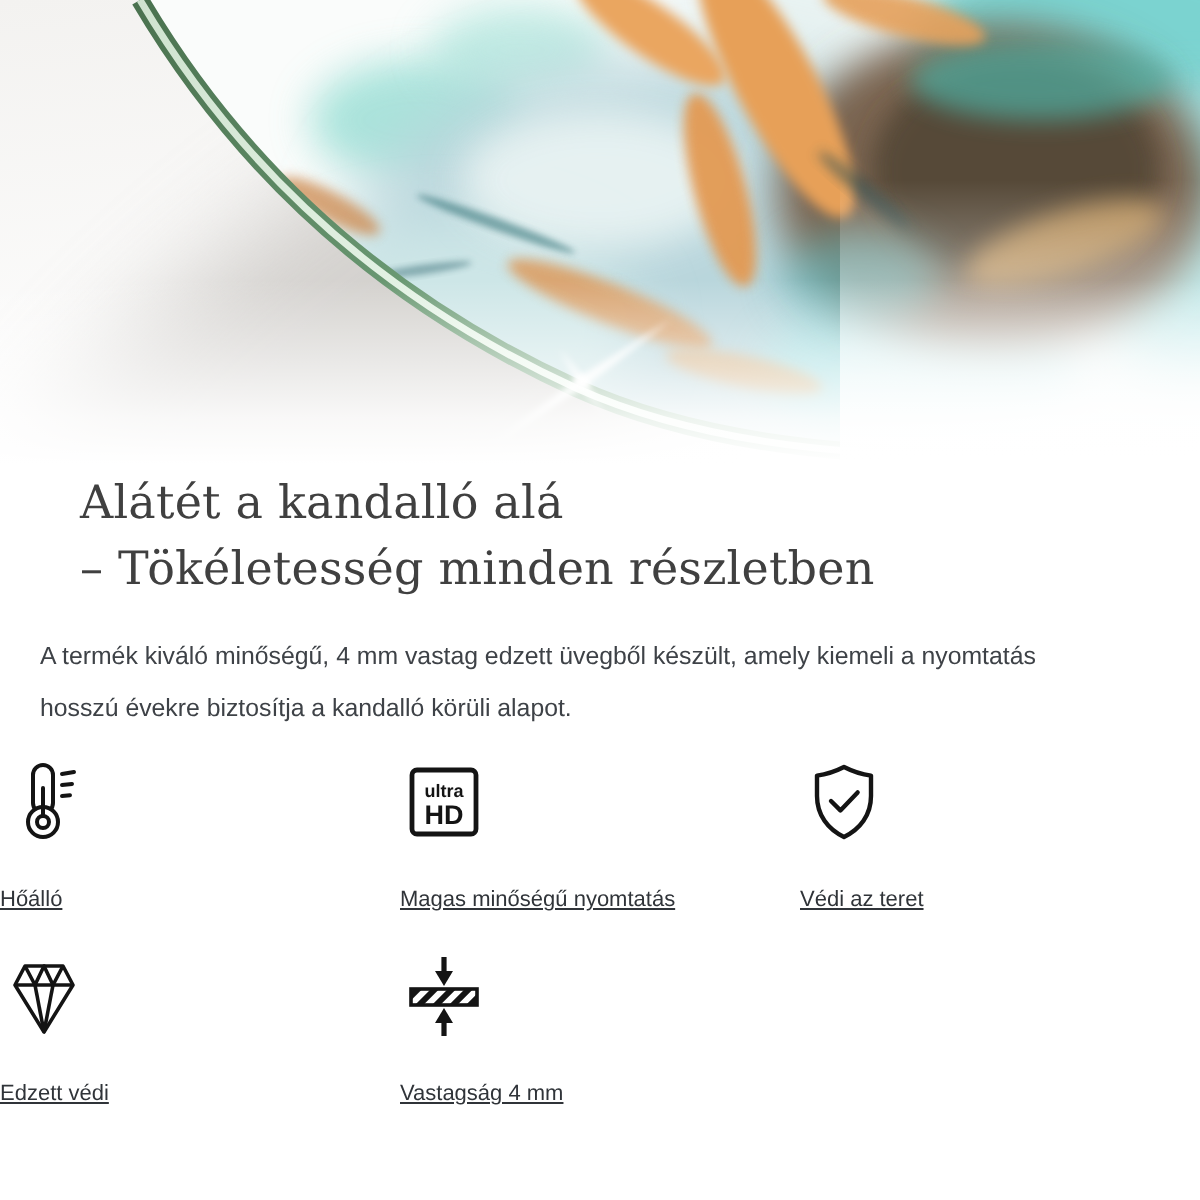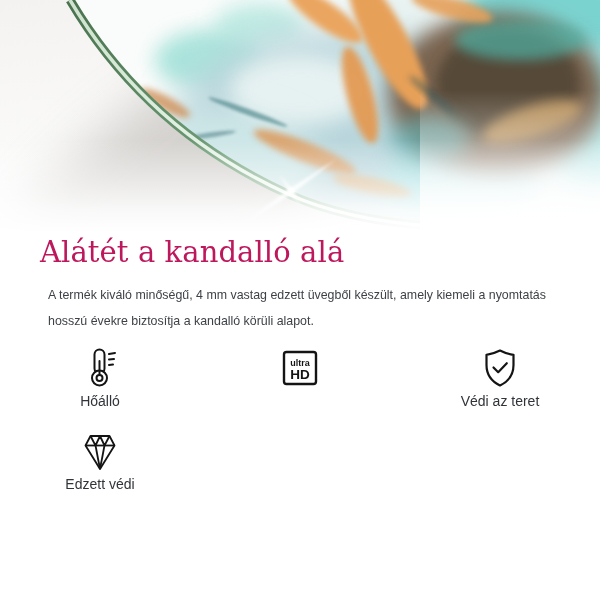--- a/index.html
+++ b/index.html
@@ -5,33 +5,33 @@
   html,body{margin:0;padding:0;}
   body{
     width:600px;height:600px;overflow:hidden;background:#ffffff;
     font-family:"Liberation Sans",sans-serif;color:#3f4348;
   }
   .hero{width:600px;height:232px;display:block;position:relative;}
   .hero svg{display:block;}
   h1{
     margin:4px 40px 0 40px;
     font-family:"DejaVu Serif","Liberation Serif",serif;
-    font-weight:400;font-size:29px;line-height:33px;color:#be185d;
+    font-weight:400;font-size:23px;line-height:33px;color:#404040;
     letter-spacing:.1px;
   }
   h1 span{display:block;white-space:nowrap;}
-  .desc{margin:13px 40px 0 48px;font-size:12.4px;line-height:26px;color:#3e4247;}
+  .desc{margin:13px 40px 0 20px;font-size:12.4px;line-height:26px;color:#3e4247;}
   .desc div{white-space:nowrap;}
   .features{
     display:grid;grid-template-columns:1fr 1fr 1fr;
     margin-top:12px;row-gap:20px;width:600px;
   }
-  .feature{display:flex;flex-direction:column;align-items:center;}
+  .feature{display:flex;flex-direction:column;align-items:flex-start;}
   .feature .ic{width:44px;height:44px;display:block;}
-  .feature .label{margin-top:3px;font-size:14px;color:#303439;white-space:nowrap;}
+  .feature .label{margin-top:21px;font-size:11px;color:#303439;white-space:nowrap;text-decoration:underline;}
 </style>
 </head>
 <body>
 
 <div class="hero">
   <svg width="600" height="232" viewBox="0 0 600 232">
     <defs>
       <linearGradient id="bgGrad" x1="0" y1="0" x2="0.25" y2="1">
         <stop offset="0" stop-color="#f3f2f0"></stop>
         <stop offset="1" stop-color="#ffffff"></stop>
@@ -126,20 +126,21 @@
       <circle r="3.2" opacity="0.95" filter="url(#f2)"></circle>
     </g>
 
     <rect x="420" y="90" width="180" height="142" fill="url(#fadeBottomR)"></rect>
     <rect x="0" y="140" width="600" height="92" fill="url(#fadeBottom)"></rect>
   </svg>
 </div>
 
 <h1>
   <span>Alátét a kandalló alá</span>
+  <span>– Tökéletesség minden részletben</span>
 </h1>
 
 <div class="desc">
   <div>A termék kiváló minőségű, 4 mm vastag edzett üvegből készült, amely kiemeli a nyomtatás</div>
   <div>hosszú évekre biztosítja a kandalló körüli alapot.</div>
 </div>
 
 <div class="features">
 
   <div class="feature">
@@ -156,20 +157,21 @@
     </svg>
     <div class="label">Hőálló</div>
   </div>
 
   <div class="feature">
     <svg class="ic" viewBox="0 0 44 44">
       <rect x="6" y="6" width="32" height="32" rx="2.5" fill="none" stroke="#141414" stroke-width="2.4"></rect>
       <text x="22" y="19.5" text-anchor="middle" font-family="Liberation Sans, sans-serif" font-size="9" font-weight="600" fill="#141414">ultra</text>
       <text x="22" y="33" text-anchor="middle" font-family="Liberation Sans, sans-serif" font-size="13.5" font-weight="700" fill="#141414">HD</text>
     </svg>
+    <div class="label">Magas minőségű nyomtatás</div>
   </div>
 
   <div class="feature">
     <svg class="ic" viewBox="0 0 44 44">
       <g fill="none" stroke="#141414" stroke-width="2.2" stroke-linejoin="round" stroke-linecap="round">
         <path d="M22 4.5 C26.5 6.8 31 8.2 35.5 8.8 L35.5 19 C35.5 28.6 30 35.6 22 39.5 C14 35.6 8.5 28.6 8.5 19 L8.5 8.8 C13 8.2 17.5 6.8 22 4.5 Z"></path>
         <path d="M15.5 21.5 L20.2 26.2 L28.8 17.2"></path>
       </g>
     </svg>
     <div class="label">Védi az teret</div>
@@ -182,14 +184,30 @@
         <polyline points="7.5,16.5 36.5,16.5"></polyline>
         <polyline points="12.5,7 17.5,16.5 22,7 26.5,16.5 31.5,7"></polyline>
         <polyline points="17.5,16.5 22,40"></polyline>
         <polyline points="26.5,16.5 22,40"></polyline>
       </g>
     </svg>
     <div class="label">Edzett védi</div>
   </div>
 
 
+  <div class="feature">
+    <svg class="ic" viewBox="0 0 44 44">
+      <defs>
+        <pattern id="hatchP" width="6" height="6" patternUnits="userSpaceOnUse" patternTransform="rotate(45)">
+          <rect width="6" height="6" fill="#ffffff"></rect>
+          <rect width="3" height="6" fill="#141414"></rect>
+        </pattern>
+      </defs>
+      <line x1="22" y1="2.5" x2="22" y2="10" stroke="#141414" stroke-width="2.6"></line>
+      <polygon points="17.5,9.5 26.5,9.5 22,17" fill="#141414"></polygon>
+      <rect x="5.5" y="18.5" width="33" height="8" fill="url(#hatchP)" stroke="#141414" stroke-width="1.8"></rect>
+      <polygon points="17.5,35.5 26.5,35.5 22,28" fill="#141414"></polygon>
+      <line x1="22" y1="35" x2="22" y2="42" stroke="#141414" stroke-width="2.6"></line>
+    </svg>
+    <div class="label">Vastagság 4 mm</div>
+  </div>
 
 </div>
 
 </body></html>

